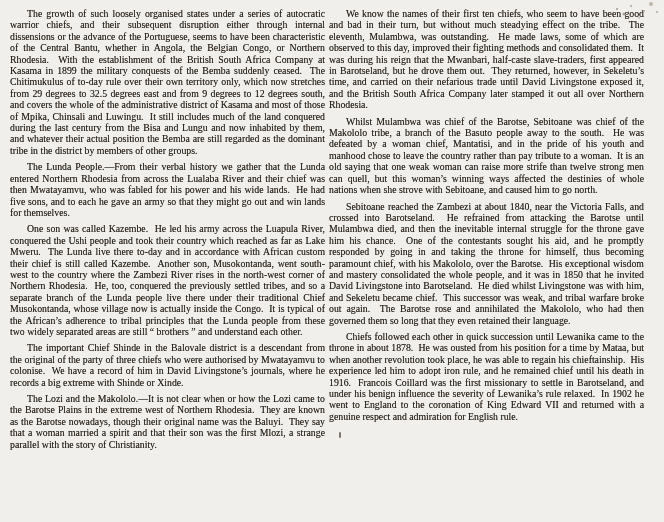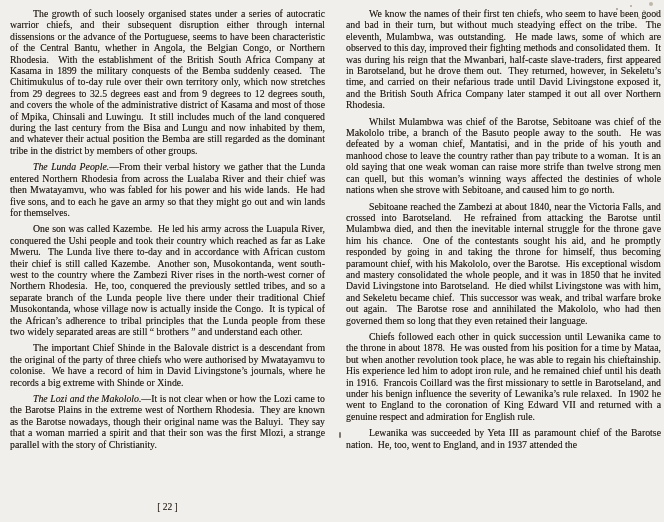--- a/index.html
+++ b/index.html
@@ -8,21 +8,21 @@
   }
   body {
     width: 664px;
     height: 522px;
     background: #f1efeb;
     overflow: hidden;
     position: relative;
   }
   .spread {
     display: flex;
-    gap: 21px;
+    gap: 4px;
     padding: 8px 6px 0 10px;
     box-sizing: border-box;
     width: 636px;
     height: 522px;
   }
   .page {
     width: 315px;
     height: 506px;
     position: relative;
     flex: 0 0 auto;
@@ -32,22 +32,20 @@
     font-family: "Liberation Serif", "DejaVu Serif", serif;
     font-size: 9.8px;
     line-height: 11.4px;
     color: #262019;
     text-align: justify;
     text-indent: 17px;
     white-space: pre-wrap;
     text-shadow: 0 0 0.45px rgba(45, 36, 28, 0.55);
   }
   .lead {
-    font-style: italic;
-    margin-left: 6px;
   }
   .pagenum {
     position: absolute;
     bottom: 2px;
     left: 0;
     right: 0;
     text-align: center;
     font-family: "Liberation Serif", "DejaVu Serif", serif;
     font-size: 9.5px;
     color: #2b241d;
@@ -86,29 +84,27 @@
 <div class="spread">
 
   <div class="page">
     <div class="page-body">
       <p class="para"><span class="lead"></span><span>The growth of such loosely organised states under a series of autocratic warrior chiefs, and their subsequent disruption either through internal dissensions or the advance of the Portuguese, seems to have been characteristic of the Central Bantu, whether in Angola, the Belgian Congo, or Northern Rhodesia.  With the establishment of the British South Africa Company at Kasama in 1899 the military conquests of the Bemba suddenly ceased.  The Chitimukulus of to-day rule over their own territory only, which now stretches from 29 degrees to 32.5 degrees east and from 9 degrees to 12 degrees south, and covers the whole of the administrative district of Kasama and most of those of Mpika, Chinsali and Luwingu.  It still includes much of the land conquered during the last century from the Bisa and Lungu and now inhabited by them, and whatever their actual position the Bemba are still regarded as the dominant tribe in the district by members of other groups.</span></p>
       <p class="para"><span class="lead">The Lunda People.</span><span>—From their verbal history we gather that the Lunda entered Northern Rhodesia from across the Lualaba River and their chief was then Mwatayamvu, who was fabled for his power and his wide lands.  He had five sons, and to each he gave an army so that they might go out and win lands for themselves.</span></p>
       <p class="para"><span class="lead"></span><span>One son was called Kazembe.  He led his army across the Luapula River, conquered the Ushi people and took their country which reached as far as Lake Mweru.  The Lunda live there to-day and in accordance with African custom their chief is still called Kazembe.  Another son, Musokontanda, went south-west to the country where the Zambezi River rises in the north-west corner of Northern Rhodesia.  He, too, conquered the previously settled tribes, and so a separate branch of the Lunda people live there under their traditional Chief Musokontanda, whose village now is actually inside the Congo.  It is typical of the African’s adherence to tribal principles that the Lunda people from these two widely separated areas are still “ brothers ” and understand each other.</span></p>
       <p class="para"><span class="lead"></span><span>The important Chief Shinde in the Balovale district is a descendant from the original of the party of three chiefs who were authorised by Mwatayamvu to colonise.  We have a record of him in David Livingstone’s journals, where he records a big extreme with Shinde or Xinde.</span></p>
       <p class="para"><span class="lead">The Lozi and the Makololo.</span><span>—It is not clear when or how the Lozi came to the Barotse Plains in the extreme west of Northern Rhodesia.  They are known as the Barotse nowadays, though their original name was the Baluyi.  They say that a woman married a spirit and that their son was the first Mlozi, a strange parallel with the story of Christianity.</span></p>
     </div>
-    <div class="pagenum">[ 22 ]</div>
   </div>
 
   <div class="page">
     <div class="page-body">
       <p class="para"><span class="lead"></span><span>We know the names of their first ten chiefs, who seem to have been good and bad in their turn, but without much steadying effect on the tribe.  The eleventh, Mulambwa, was outstanding.  He made laws, some of which are observed to this day, improved their fighting methods and consolidated them.  It was during his reign that the Mwanbari, half-caste slave-traders, first appeared in Barotseland, but he drove them out.  They returned, however, in Sekeletu’s time, and carried on their nefarious trade until David Livingstone exposed it, and the British South Africa Company later stamped it out all over Northern Rhodesia.</span></p>
       <p class="para"><span class="lead"></span><span>Whilst Mulambwa was chief of the Barotse, Sebitoane was chief of the Makololo tribe, a branch of the Basuto people away to the south.  He was defeated by a woman chief, Mantatisi, and in the pride of his youth and manhood chose to leave the country rather than pay tribute to a woman.  It is an old saying that one weak woman can raise more strife than twelve strong men can quell, but this woman’s winning ways affected the destinies of whole nations when she strove with Sebitoane, and caused him to go north.</span></p>
       <p class="para"><span class="lead"></span><span>Sebitoane reached the Zambezi at about 1840, near the Victoria Falls, and crossed into Barotseland.  He refrained from attacking the Barotse until Mulambwa died, and then the inevitable internal struggle for the throne gave him his chance.  One of the contestants sought his aid, and he promptly responded by going in and taking the throne for himself, thus becoming paramount chief, with his Makololo, over the Barotse.  His exceptional wisdom and mastery consolidated the whole people, and it was in 1850 that he invited David Livingstone into Barotseland.  He died whilst Livingstone was with him, and Sekeletu became chief.  This successor was weak, and tribal warfare broke out again.  The Barotse rose and annihilated the Makololo, who had then governed them so long that they even retained their language.</span></p>
       <p class="para"><span class="lead"></span><span>Chiefs followed each other in quick succession until Lewanika came to the throne in about 1878.  He was ousted from his position for a time by Mataa, but when another revolution took place, he was able to regain his chieftainship.  His experience led him to adopt iron rule, and he remained chief until his death in 1916.  Francois Coillard was the first missionary to settle in Barotseland, and under his benign influence the severity of Lewanika’s rule relaxed.  In 1902 he went to England to the coronation of King Edward VII and returned with a genuine respect and admiration for English rule.</span></p>
-      <p class="para"><span class="lead"></span><span>Lewanika was succeeded by Yeta III as paramount chief of the Barotse nation.  He, too, went to England, and in 1937 attended the</span></p>
     </div>
   </div>
 
 </div>
 
 <div class="speckle"></div>
 <div class="edge-mark"></div>
 
 </body></html>

